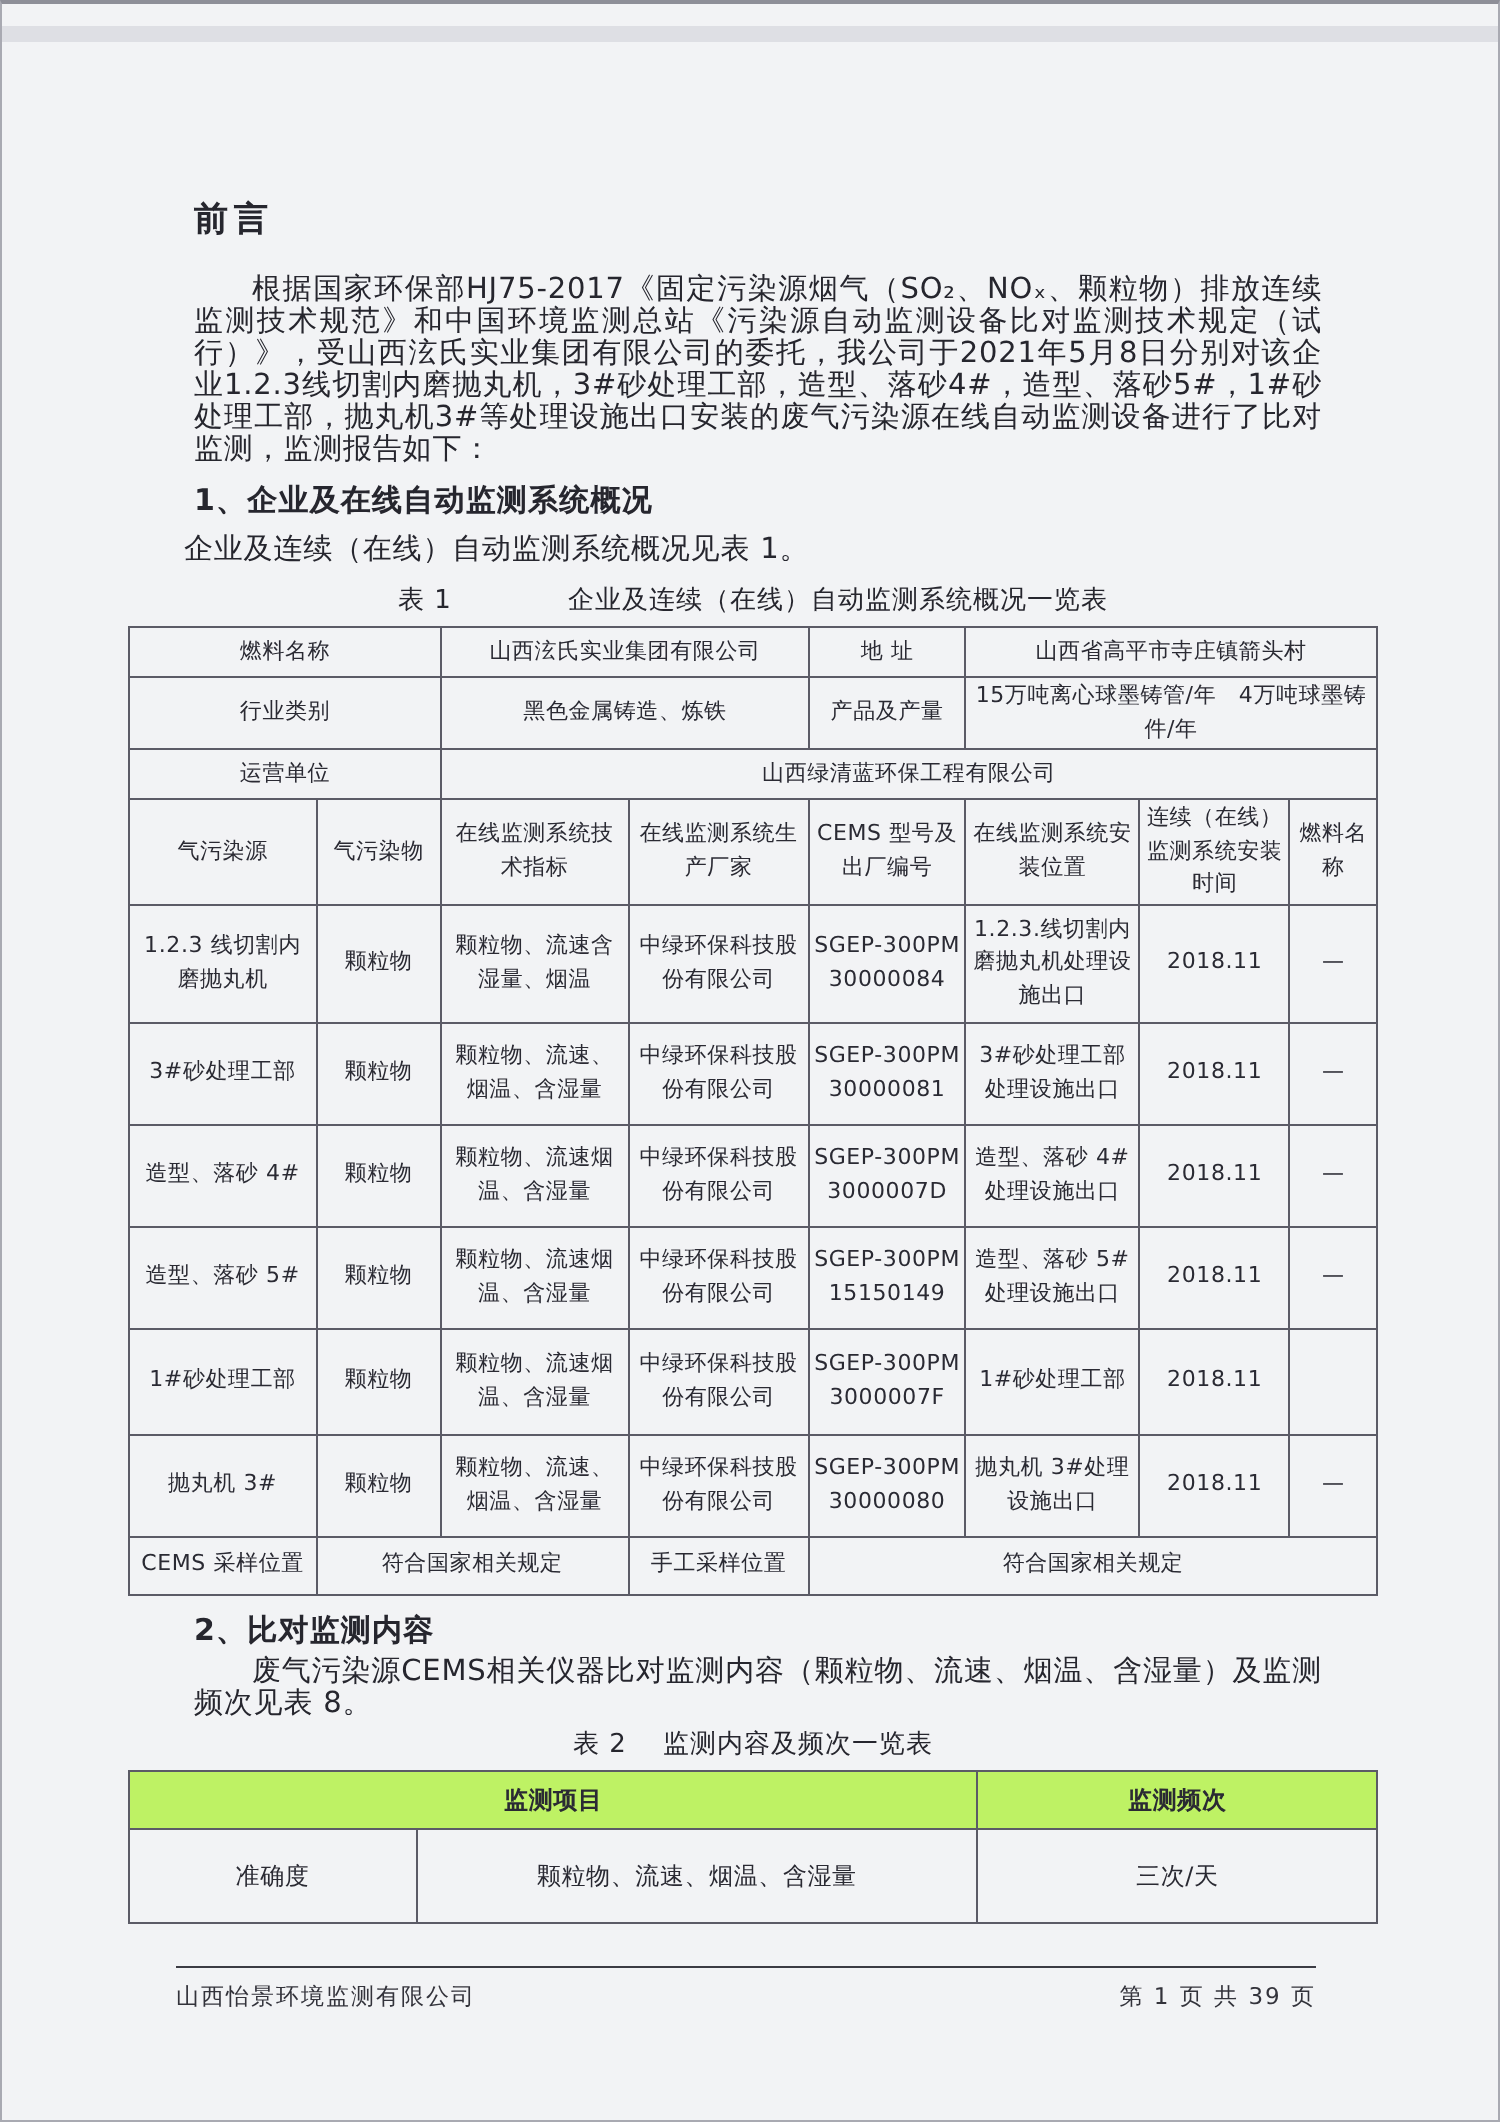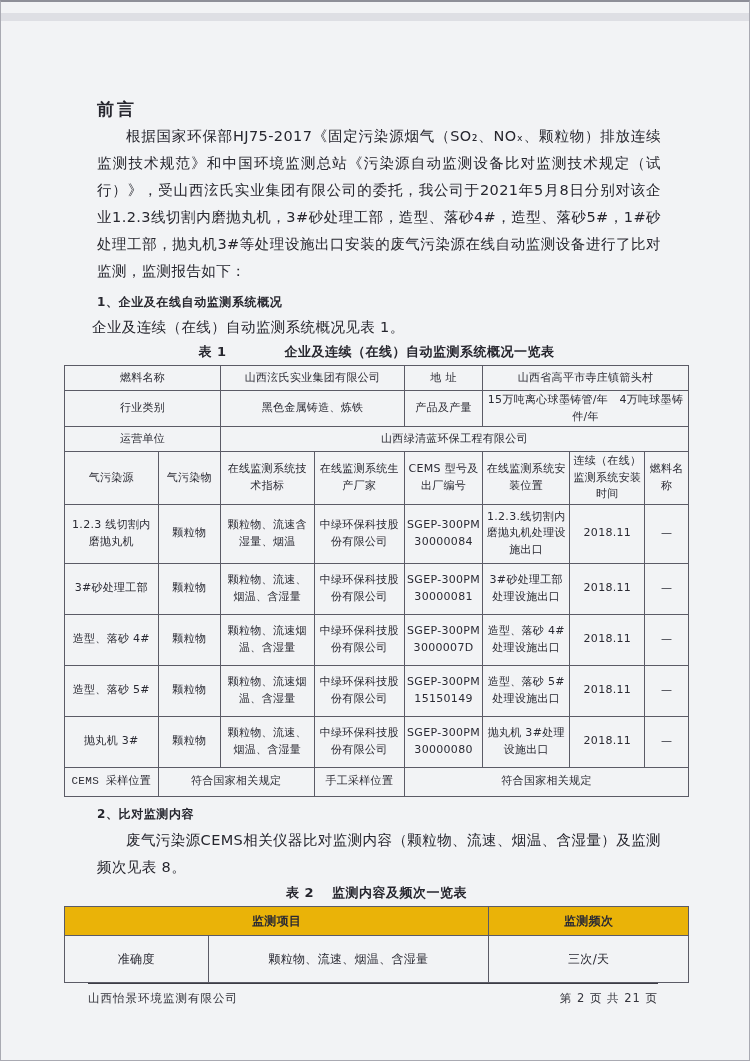--- a/index.html
+++ b/index.html
@@ -7,42 +7,42 @@
     width:750px;height:1061px;position:relative;overflow:hidden;
     background:#f2f3f5;
     font-family:"DejaVu Sans","Liberation Sans",sans-serif;
     color:#26262e;
   }
   .scan-frame{position:absolute;inset:0;pointer-events:none;
     border:1px solid #a9aab2;border-top:2px solid #8e8f98;box-sizing:border-box;}
   .scan-top-band{position:absolute;top:13px;left:0;right:0;height:8px;background:#d7d8de;opacity:.75;}
   .content{position:absolute;left:64px;right:61px;top:98px;}
 
-  .preface-heading{font-size:17px;font-weight:bold;margin:0 0 2px 33px;letter-spacing:3px;}
-  .para{font-size:14.5px;line-height:27px;text-align:justify;margin:0 28px 0 33px;
+  .preface-heading{font-size:17px;font-weight:bold;margin:0 0 16px 33px;letter-spacing:3px;}
+  .para{font-size:14.5px;line-height:16px;text-align:justify;margin:0 28px 0 33px;
     text-indent:2em;letter-spacing:.4px;}
-  .sec-heading{font-size:12px;font-weight:bold;line-height:26px;margin:4px 0 0 33px;letter-spacing:.6px;}
+  .sec-heading{font-size:15px;font-weight:bold;line-height:26px;margin:4px 0 0 33px;letter-spacing:.6px;}
   .sec-intro{font-size:14.5px;line-height:25px;margin:0 28px 0 28px;letter-spacing:.4px;}
   .tbl-caption{display:flex;justify-content:center;
-    font-size:13px;font-weight:bold;margin:3px 0 4px;letter-spacing:.5px;}
+    font-size:13px;font-weight:normal;margin:3px 0 4px;letter-spacing:.5px;}
   .gap-wide{gap:58px;}
   .gap-narrow{gap:18px;}
 
   table{width:100%;border-collapse:collapse;table-layout:fixed;}
   .doc-table{border:1.5px solid #4a4a54;}
   .doc-table td{border:1px solid #5b5b66;text-align:center;vertical-align:middle;
     padding:1px 2px;font-size:11px;line-height:1.5;letter-spacing:.3px;color:#2a2a33;
     overflow:hidden;}
   .h22 td{height:22px;}
   .h44 td{height:44px;}
   .h56 td{height:56px;}
   .h48 td{height:48px;}
   .h50 td{height:50px;}
-  .h26 td{height:26px;font-family:Liberation Mono, monospace;}
-  .t2-head td{height:26px;background:#eab308;font-weight:bold;font-size:12px;}
+  .h26 td{height:26px;}
+  .t2-head td{height:26px;background:#bef264;font-weight:bold;font-size:12px;}
   .t2-row td{height:44px;font-size:12px;}
   .model-line{display:block;}
 
   .footer{position:absolute;left:88px;right:92px;top:983px;
     border-top:1.5px solid #3c3c44;display:flex;justify-content:space-between;
     padding-top:7px;font-size:11.5px;letter-spacing:1px;color:#33333b;text-align:right;}
 </style>
 </head>
 <body>
 
@@ -146,20 +146,33 @@
       <td>颗粒物、流速烟温、含湿量</td>
       <td>中绿环保科技股份有限公司</td>
       <td>
         <span class="model-line">SGEP-300PM</span>
         <span class="model-line">15150149</span>
       </td>
       <td>造型、落砂 5#处理设施出口</td>
       <td>2018.11</td>
       <td>—</td>
     </tr>
+    <tr class="h50">
+      <td>1#砂处理工部</td>
+      <td>颗粒物</td>
+      <td>颗粒物、流速烟温、含湿量</td>
+      <td>中绿环保科技股份有限公司</td>
+      <td>
+        <span class="model-line">SGEP-300PM</span>
+        <span class="model-line">3000007F</span>
+      </td>
+      <td>1#砂处理工部</td>
+      <td>2018.11</td>
+      <td></td>
+    </tr>
     <tr class="h48">
       <td>抛丸机 3#</td>
       <td>颗粒物</td>
       <td>颗粒物、流速、烟温、含湿量</td>
       <td>中绿环保科技股份有限公司</td>
       <td>
         <span class="model-line">SGEP-300PM</span>
         <span class="model-line">30000080</span>
       </td>
       <td>抛丸机 3#处理设施出口</td>
@@ -200,14 +213,14 @@
       <td>颗粒物、流速、烟温、含湿量</td>
       <td>三次/天</td>
     </tr>
   </tbody>
     </table>
 
 </div>
 
 <div class="footer">
   <span>山西怡景环境监测有限公司</span>
-  <span>第 2 页 共 21 页</span>
+  <span>第 1 页 共 39 页</span>
 </div>
 
 </body></html>

